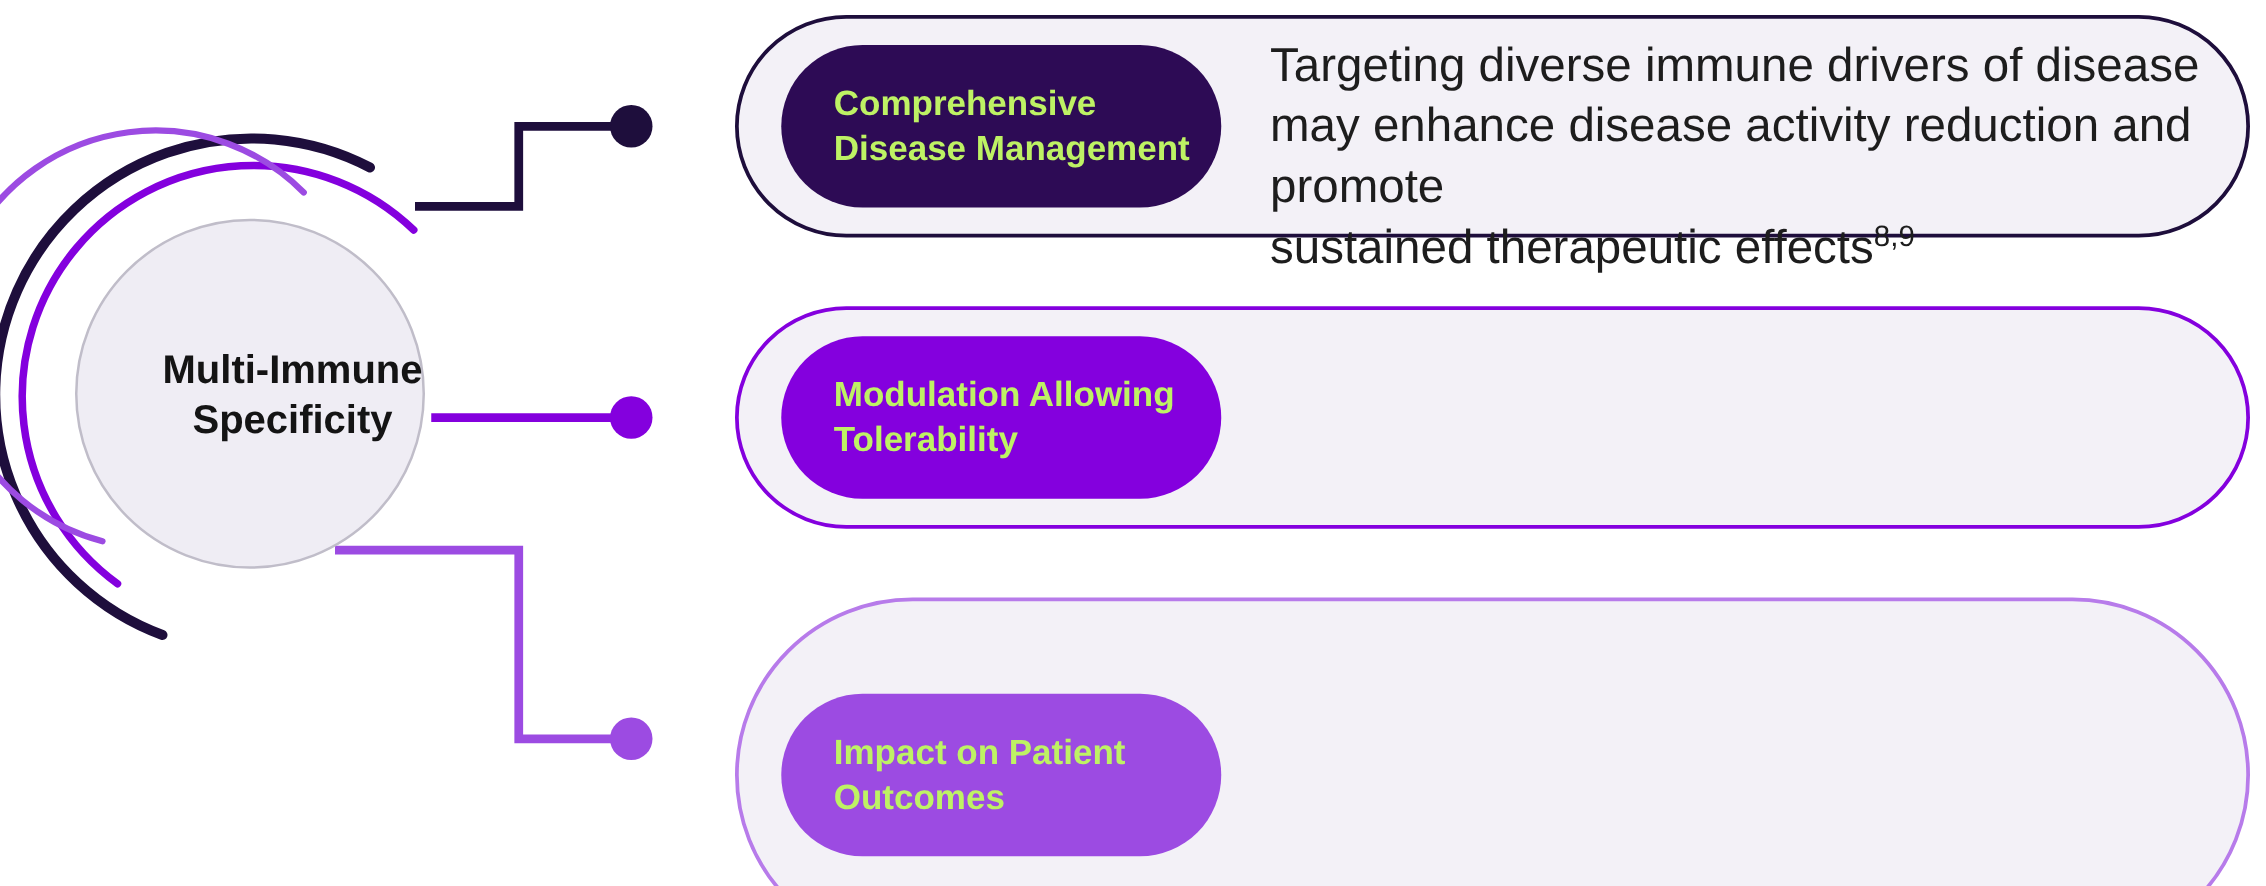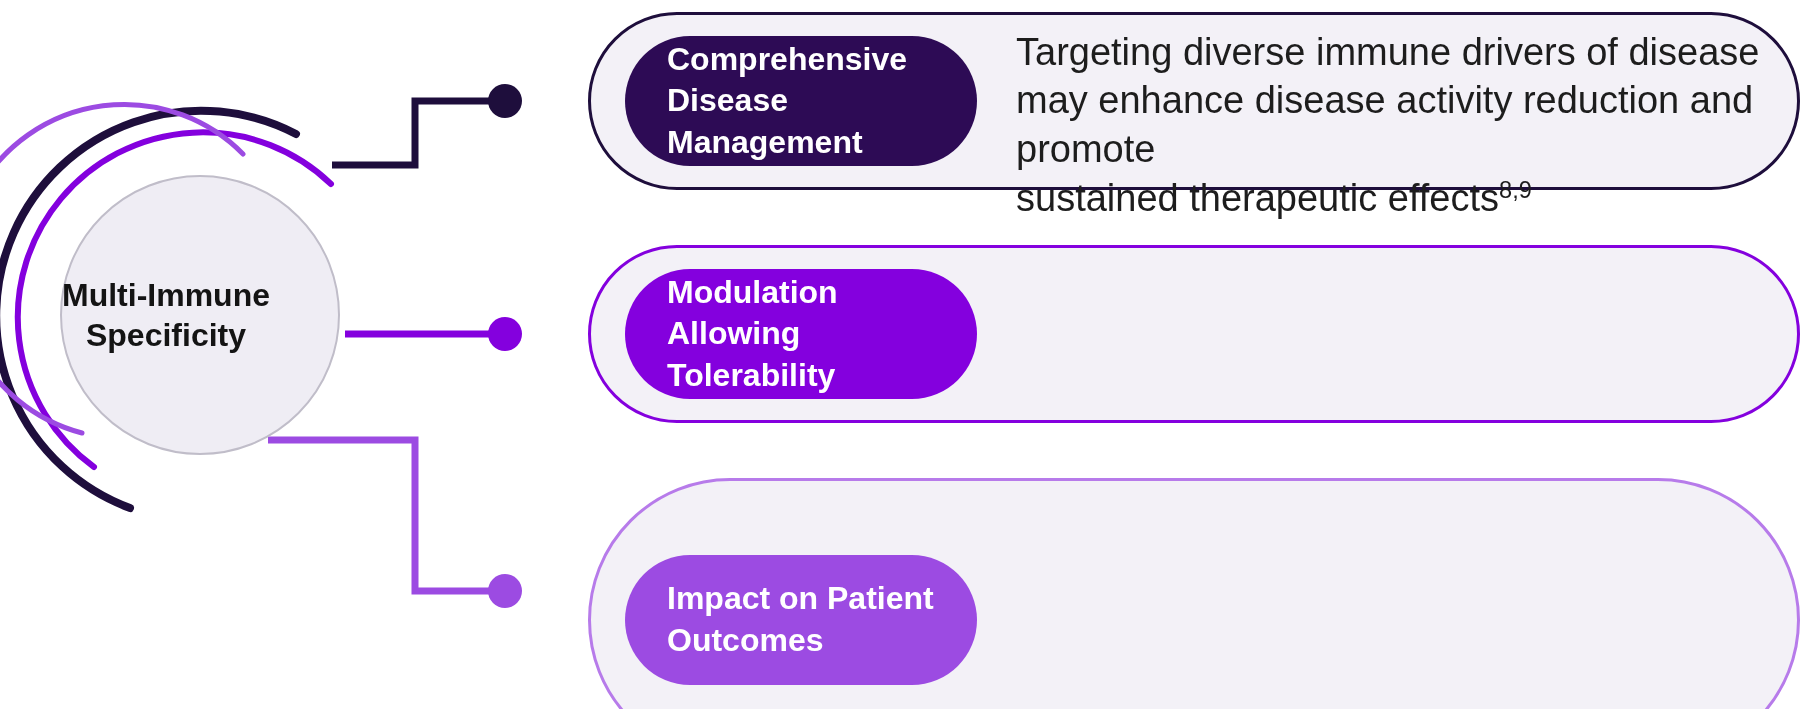--- a/index.html
+++ b/index.html
@@ -20,21 +20,21 @@
     left: 60px;
     top: 175px;
     width: 280px;
     height: 280px;
     border-radius: 50%;
     background: #EFEDF4;
     border: 2px solid #C0BDC9;
     box-sizing: border-box;
     display: flex;
     align-items: center;
-    justify-content: flex-start;
+    justify-content: flex-end;
     text-align: center;
     z-index: 2;
   }
   .hub-title {
     font-weight: bold;
     font-size: 32px;
     line-height: 1.25;
     color: #141414;
   }
   .row {
@@ -56,23 +56,23 @@
     top: 50%;
     transform: translateY(-50%);
     width: 352px;
     height: 130px;
     border-radius: 999px;
     box-sizing: border-box;
     padding-left: 42px;
     padding-right: 20px;
     display: flex;
     align-items: center;
-    color: #ffffff;
+    color: #bef264;
     font-weight: bold;
-    font-size: 32px;
+    font-size: 28px;
     line-height: 1.3;
     white-space: pre-line;
     background: #555;
   }
   .desc {
     position: absolute;
     left: 425px;
     right: 36px;
     top: 50%;
     transform: translateY(-50%);

